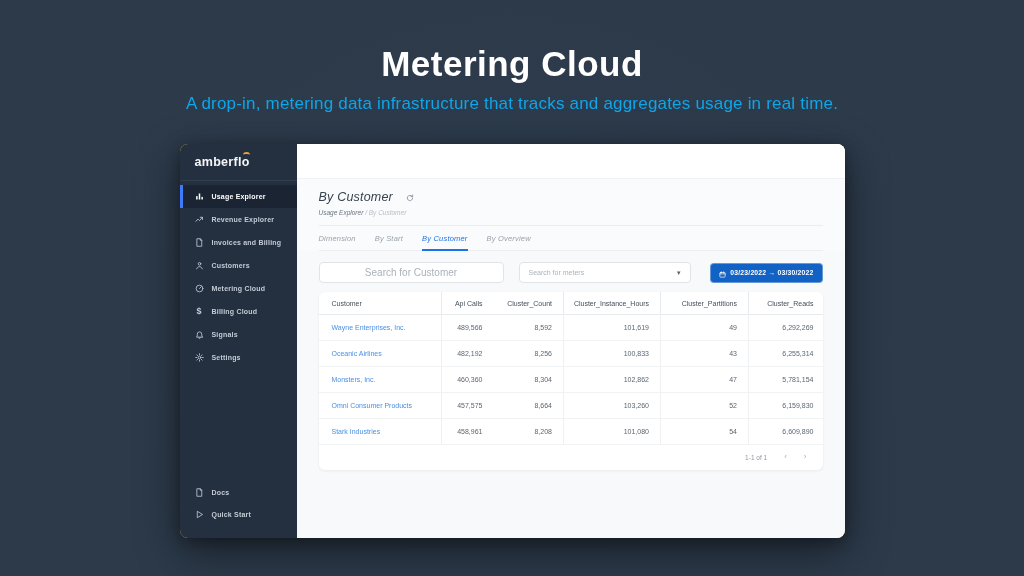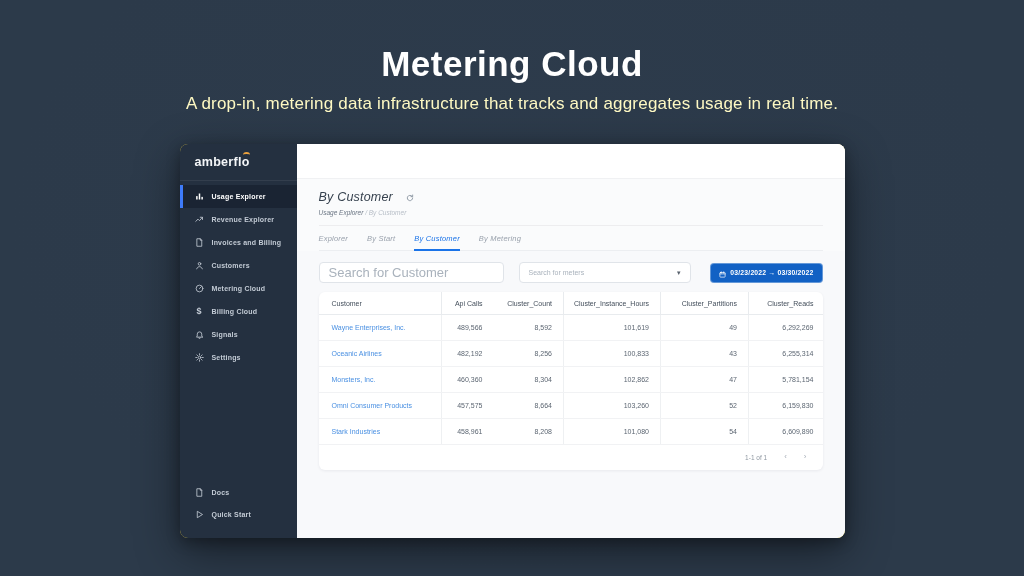--- a/index.html
+++ b/index.html
@@ -5,21 +5,21 @@
   * { margin:0; padding:0; box-sizing:border-box; }
   html,body { width:1024px; height:576px; overflow:hidden; }
   body {
     font-family:"Liberation Sans","DejaVu Sans",sans-serif;
     background:radial-gradient(ellipse at 50% 38%, #31405233 0%, transparent 70%), #2c3a4a;
   }
 
   
   .hero { text-align:center; padding-top:40px; }
   .hero h1 { color:#ffffff; font-size:35px; font-weight:800; letter-spacing:.5px; line-height:1.35; }
-  .hero p  { color:#fef9c3; font-size:17px; font-weight:400; margin-top:7px; letter-spacing:.2px; }
+  .hero p  { color:#0ea5e9; font-size:17px; font-weight:400; margin-top:7px; letter-spacing:.2px; }
 
   
   .window {
     width:665px; height:394px; margin:30px auto 0; display:flex;
     border-radius:8px; overflow:hidden; background:#fde047;
     box-shadow:0 14px 45px rgba(0,0,0,.45), 0 4px 14px rgba(0,0,0,.3);
   }
 
   
   .sidebar { width:117px; flex:0 0 117px; background:#243040; display:flex; flex-direction:column; position:relative; }
@@ -55,21 +55,21 @@
   .breadcrumb .dim { color:#b7bec7; }
   .head-divider { border-bottom:1px solid #ededef; margin-top:9px; }
 
   .tabs { display:flex; gap:19px; padding:8px 0 0; border-bottom:1px solid #eceef1; }
   .tab { font-size:7.5px; color:#99a1ac; padding-bottom:6px; cursor:pointer; letter-spacing:.2px; }
   .tab.active { color:#1a73e8; border-bottom:2px solid #1a73e8; margin-bottom:-1px; }
 
   .content { flex:1; padding:11px 22px; }
   .filter-row { display:flex; align-items:center; }
   .search-input { width:185px; height:21px; background:#fff; border:1px solid #e0e4e9; border-radius:4px;
-          font-size:13px; padding:0 9px; color:#5c6672; font-family:inherit; outline:none; }
+          font-size:10px; padding:0 9px; color:#5c6672; font-family:inherit; outline:none;text-align:center; }
   .search-input::placeholder { color:#a9b2bc; }
   .select-box { width:172px; height:21px; background:#fff; border:1px solid #e0e4e9; border-radius:4px;
           margin-left:15px; display:flex; align-items:center; justify-content:space-between;
           padding:0 9px; cursor:pointer; }
   .select-box .sel-text { font-size:7px; color:#a9b2bc; }
   .caret { color:#59626d; font-size:7px; line-height:1; }
   .caret::before { content:"▾"; }
   .date-btn { margin-left:auto; height:20px; display:flex; align-items:center; gap:4px; padding:0 8px;
           background:#1261c4; border:1px solid rgba(255,255,255,.35); border-radius:4px; cursor:pointer; }
   .date-btn svg { width:7px; height:7px; stroke:#fff; fill:none; stroke-width:2.4; stroke-linecap:round; }
@@ -220,24 +220,24 @@
             </svg>
         </span>
       </div>
       <div class="breadcrumb">
         <span>Usage Explorer</span>
         <span class="dim">/</span>
         <span class="dim">By Customer</span>
       </div>
       <div class="head-divider"></div>
       <div class="tabs">
-        <div class="tab">Explorer</div>
+        <div class="tab">Dimension</div>
         <div class="tab">By Start</div>
         <div class="tab active">By Customer</div>
-        <div class="tab">By Metering</div>
+        <div class="tab">By Overview</div>
       </div>
     </div>
 
     <div class="content">
       <div class="filter-row">
         <input class="search-input" type="text" placeholder="Search for Customer" style="">
         <div class="select-box">
           <span class="sel-text">Search for meters</span>
           <span class="caret"></span>
         </div>

